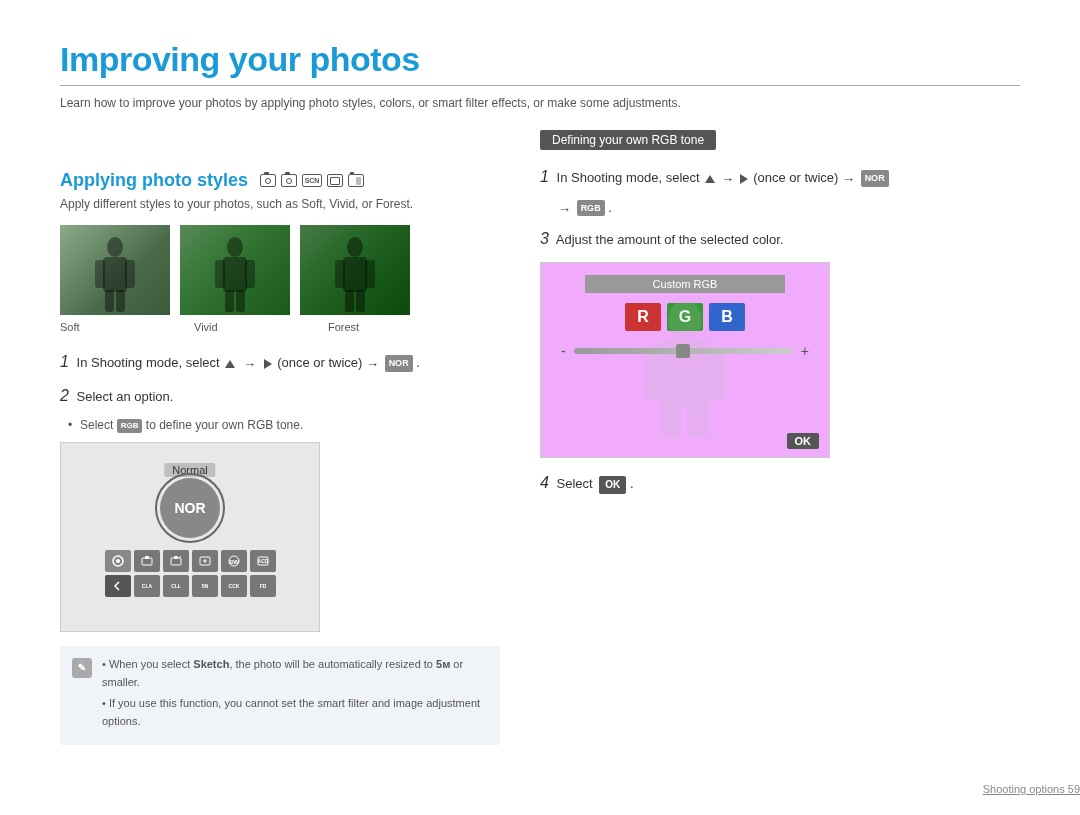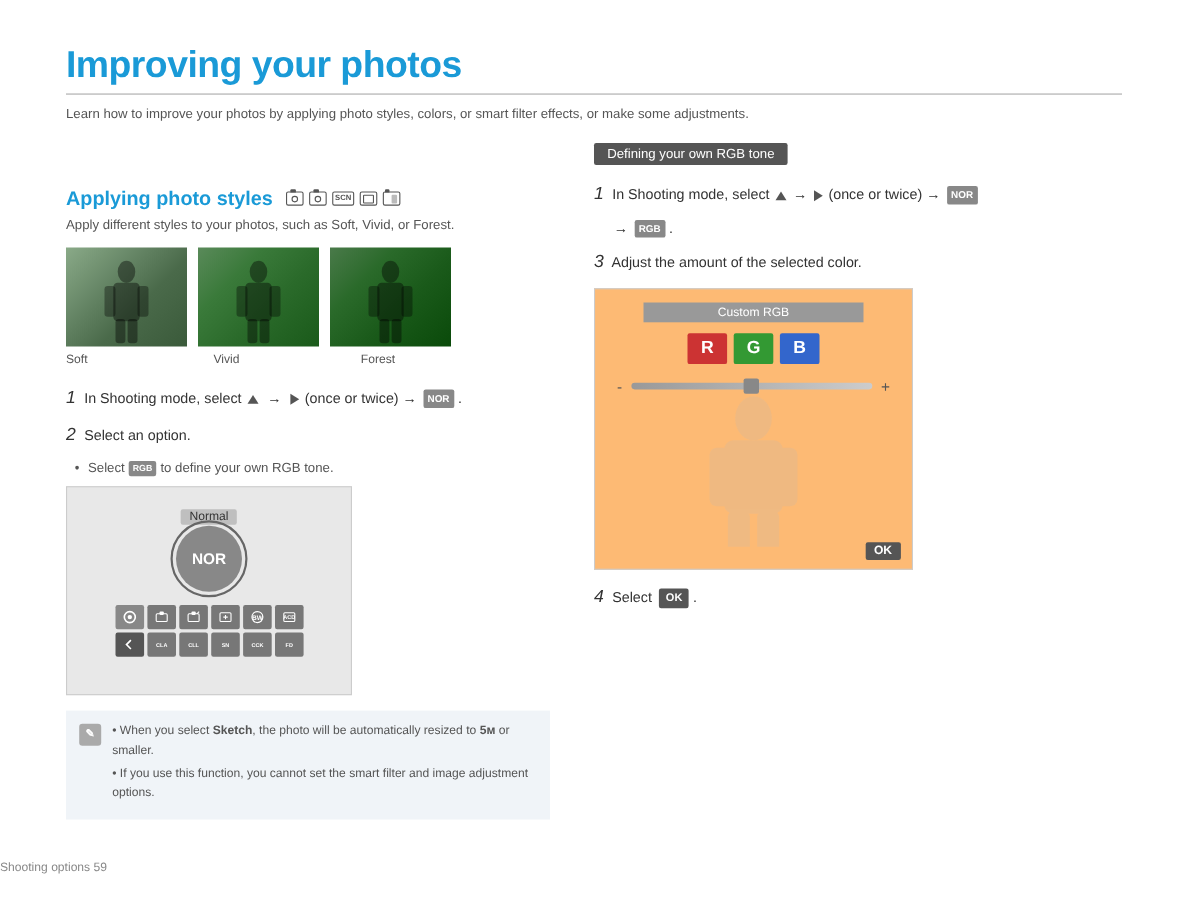--- a/index.html
+++ b/index.html
@@ -242,23 +242,23 @@
       background: #555;
       color: #fff;
       font-size: 12px;
       padding: 3px 12px;
       display: inline-block;
       margin-bottom: 14px;
       border-radius: 2px;
     }
     .rgb-ui-box {
       border: 1px solid #ccc;
-      background: #fdba74;
+      background: #f0abfc;
       width: 290px;
-      height: 256px;
+      height: 196px;
       margin-top: 10px;
       position: relative;
       overflow: hidden;
     }
     .rgb-title-bar {
       background: #999;
       color: #fff;
       font-size: 11px;
       text-align: center;
       padding: 3px 0;
@@ -329,23 +329,24 @@
       font-size: 11px;
       font-weight: bold;
       padding: 2px 8px;
       border-radius: 2px;
     }
     .page-footer {
       position: absolute;
       bottom: 20px;
       left: 0;
       right: 0;
-      text-align: left;
+      text-align: right;
       font-size: 11px;
       color: #888;
+      text-decoration: underline;
     }
     .triangle-up {
       display: inline-block;
       width: 0;
       height: 0;
       border-left: 5px solid transparent;
       border-right: 5px solid transparent;
       border-bottom: 8px solid #555;
       vertical-align: middle;
     }

